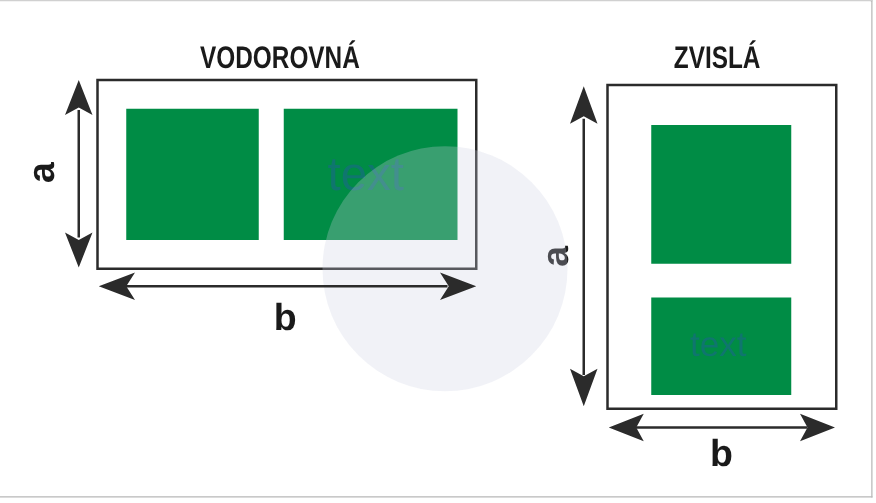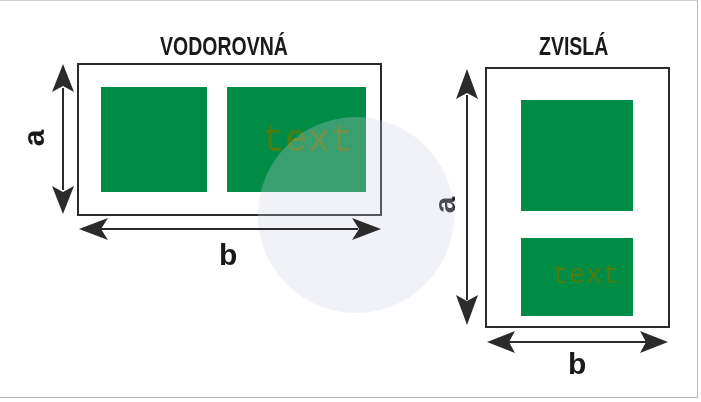--- a/index.html
+++ b/index.html
@@ -1,21 +1,21 @@
 <!DOCTYPE html>
 <html><head>
 <meta charset="utf-8">
 <style>
   html, body { margin: 0; padding: 0; background: #ffffff; }
   body { width: 701px; height: 402px; position: relative; overflow: hidden; font-family: "Liberation Sans", sans-serif; }
   .frame { position: absolute; left: 0; top: 0; width: 698px; height: 398px; border-right: 1px solid #b8b8b8; border-bottom: 1px solid #b8b8b8; border-top: 1px solid #d0d0d0; box-sizing: border-box; }
   .title { position: absolute; font-family: "Liberation Sans", sans-serif; font-weight: bold; font-size: 25px; color: #1a1a1a; transform: scaleX(0.78); transform-origin: left top; letter-spacing: 0px; white-space: nowrap; }
   .outer { position: absolute; border: 2px solid #2b2b2b; box-sizing: border-box; background: #ffffff; }
   .green { position: absolute; background: #008c45; }
-  .gtext { position: absolute; color: #4d7c0f; font-family: Liberation Mono, monospace; white-space: nowrap; }
+  .gtext { position: absolute; color: #0f766e; font-family: Liberation Sans, sans-serif; white-space: nowrap; }
   .dimlabel { position: absolute; font-family: "Liberation Sans", sans-serif; font-weight: bold; color: #1a1a1a; font-size: 30px; line-height: 1; }
   svg.overlay { position: absolute; left: 0; top: 0; }
   .watermark { position: absolute; left: 258px; top: 117px; width: 196px; height: 196px; border-radius: 50%; background: rgba(205,210,225,0.28); pointer-events: none; }
 </style>
 </head>
 <body>
 
 <div class="frame"></div>
 
 <div>

